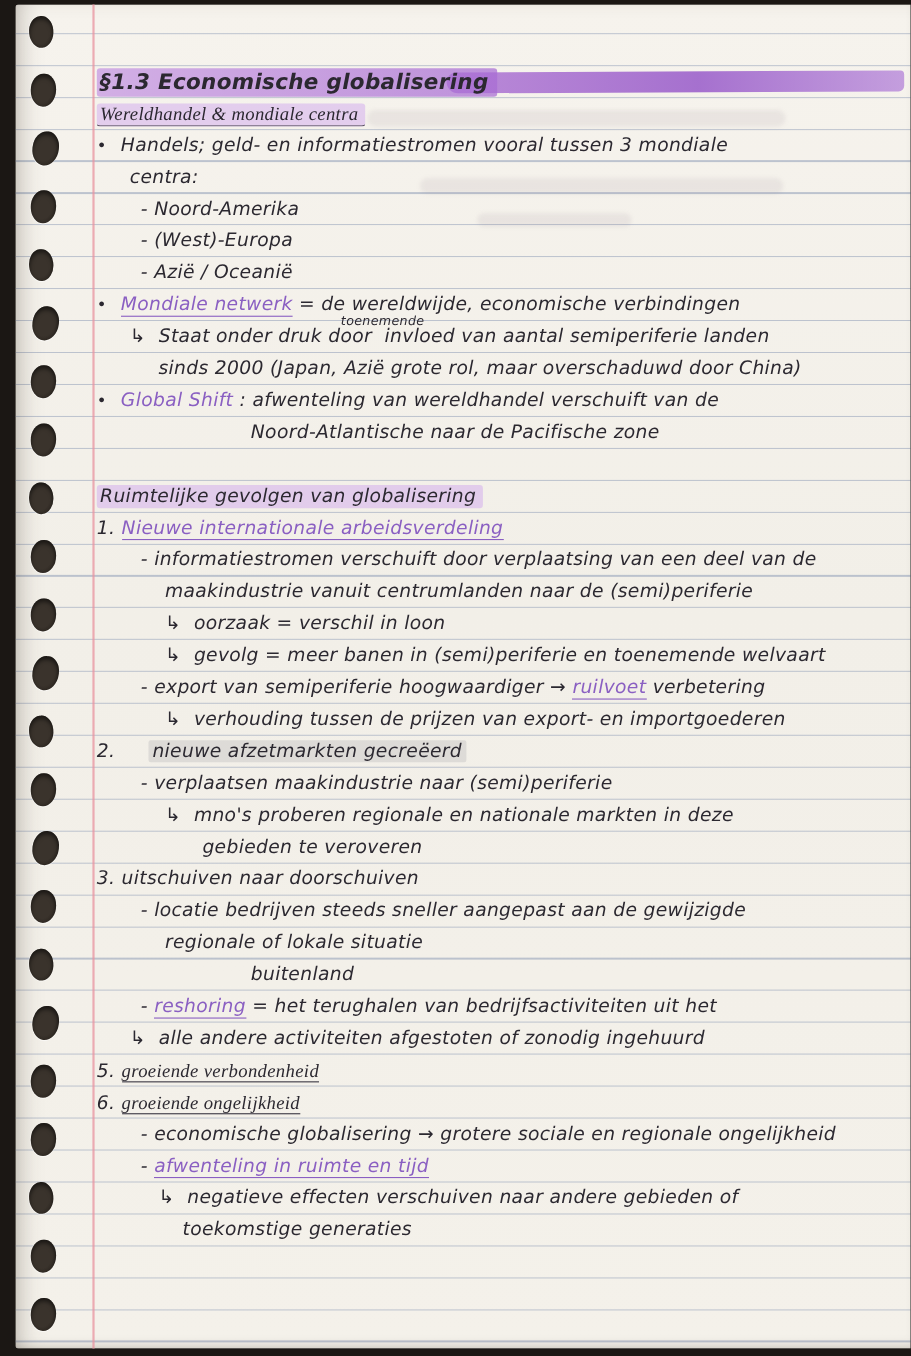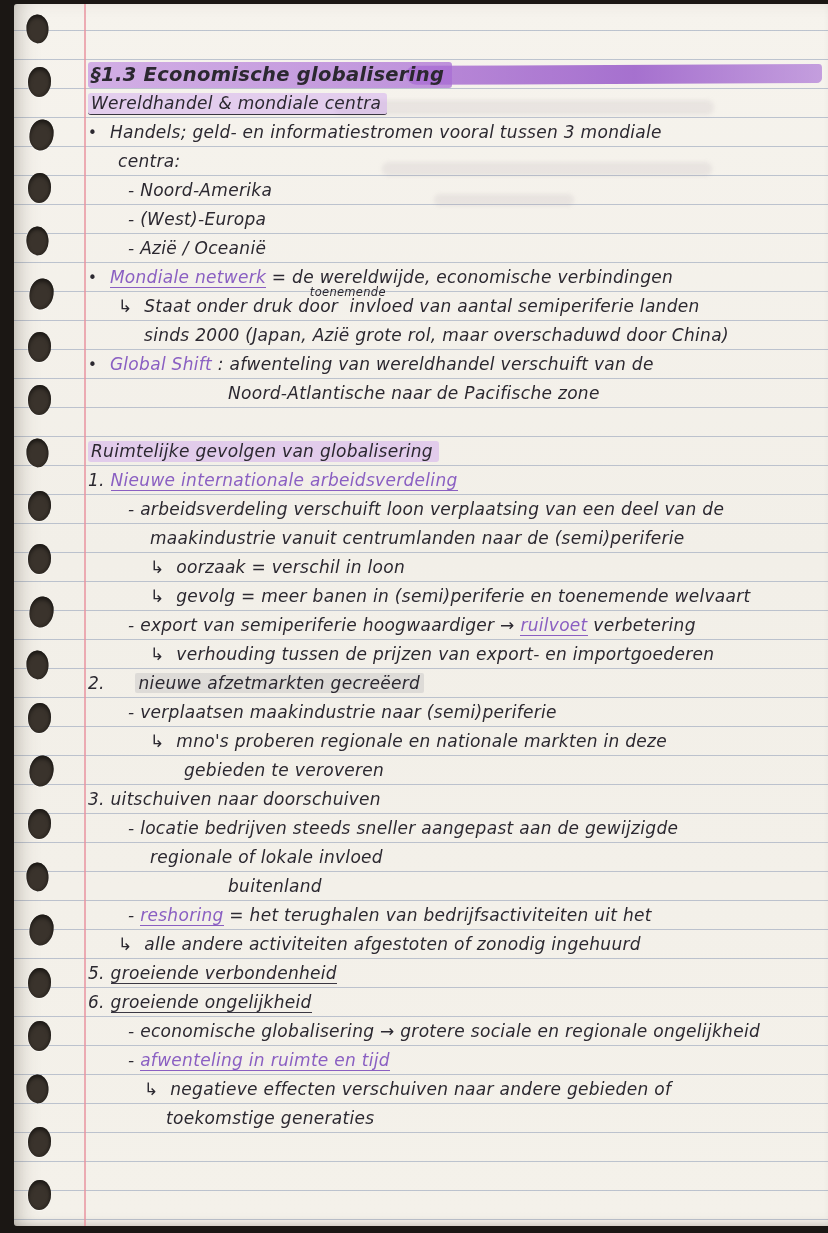--- a/index.html
+++ b/index.html
@@ -63,21 +63,21 @@
     position: relative; z-index: 1;
     background: linear-gradient(90deg, rgba(188,133,224,0.62), rgba(168,108,212,0.72));
     padding: 1px 8px 2px 3px; border-radius: 3px;
   }
   .hl-lav  { background: rgba(207,166,238,0.48); padding: 0 6px 1px 3px; border-radius: 3px; }
   .hl-gray { background: rgba(128,128,140,0.26); padding: 0 5px; border-radius: 2px; }
   .hl-gray-light { background: rgba(128,128,140,0.18); padding: 0 4px; border-radius: 2px; margin-left: 24px; }
 
   .purple { color: #8a5fc2; }
   .u      { border-bottom: 1.6px solid currentColor; }
-  .u-ink  { border-bottom: 1.6px solid #3a3742; }
+  .u-ink  { border-bottom: 1.6px solid #3a3742; font-family: Liberation Serif, serif; }
 
   .bullet { font-size: 15px; margin-right: 7px; font-style: normal; }
   .hook   { margin-right: 6px; font-style: normal; }
 
   .ins-wrap { position: relative; display: inline-block; width: 0; height: 0; }
   .ins {
     position: absolute; left: -34px; bottom: 14px;
     font-size: 11.5px; line-height: 11px; white-space: nowrap; color: #2b2830;
   }
 </style>
@@ -177,21 +177,21 @@
     <div class="row">
       <span class="hl-lav">Ruimtelijke gevolgen van globalisering</span>
     </div>
 
     <div class="row">
       <span>1.</span>
       <span class="purple u">Nieuwe internationale arbeidsverdeling</span>
     </div>
 
     <div class="row i2">
-      <span>- arbeidsverdeling verschuift loon verplaatsing van een deel van de</span>
+      <span>- informatiestromen verschuift door verplaatsing van een deel van de</span>
     </div>
     <div class="row i4">
       <span>maakindustrie vanuit centrumlanden naar de (semi)periferie</span>
     </div>
 
     <div class="row i4">
       <span class="hook">↳</span>
       <span>oorzaak = verschil in loon</span>
     </div>
     <div class="row i4">
@@ -229,21 +229,21 @@
 
     <div class="row">
       <span>3.</span>
       <span>uitschuiven naar doorschuiven</span>
     </div>
 
     <div class="row i2">
       <span>- locatie bedrijven steeds sneller aangepast aan de gewijzigde</span>
     </div>
     <div class="row i4">
-      <span>regionale of lokale invloed</span>
+      <span>regionale of lokale situatie</span>
     </div>
 
     <div class="row i7">
       <span>buitenland</span>
     </div>
     <div class="row i2">
       <span>-</span>
       <span class="purple u">reshoring</span>
       <span>= het terughalen van bedrijfsactiviteiten uit het</span>
     </div>

